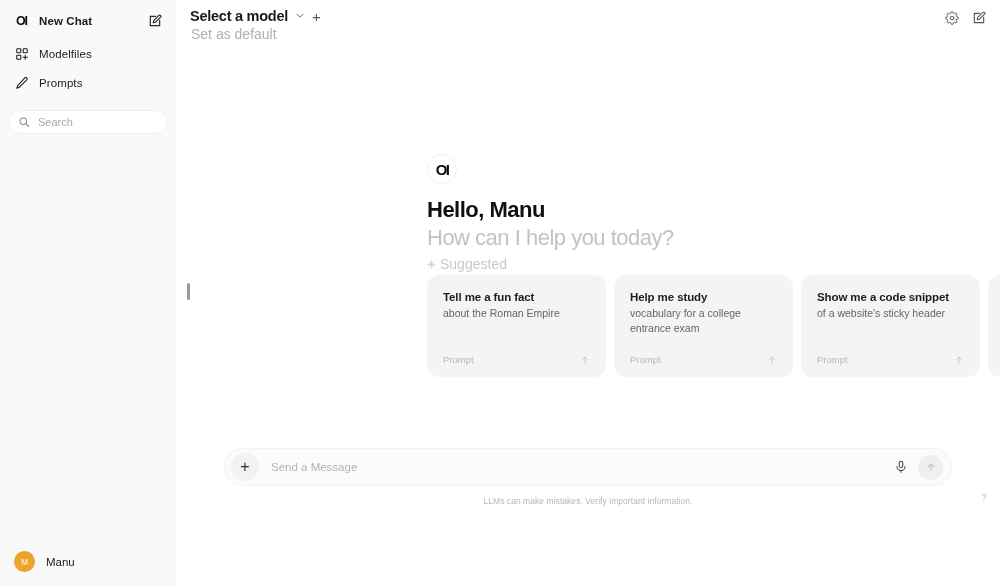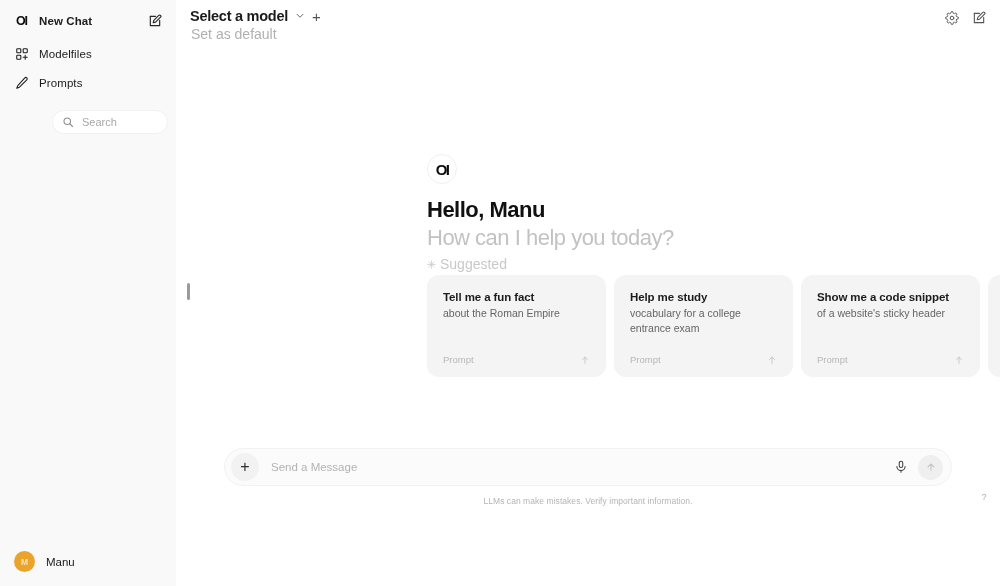--- a/index.html
+++ b/index.html
@@ -30,21 +30,21 @@
   .nav-label { font-size:11.5px; color:#1b1b1b; font-weight:500; letter-spacing:.1px; white-space:nowrap; }
   .nav-item.top { margin-bottom:7px; }
   .nav-item.top .nav-label { font-weight:600; }
   .logo-text {
     font-size:12.5px; font-weight:800; letter-spacing:-1.2px;
     color:#0e0e0e; line-height:1;
   }
   .edit-sq { margin-left:auto; width:14px; height:14px; color:#2a2a2a; display:flex; align-items:center; justify-content:center; }
   .rows { margin-top:4px; display:flex; flex-direction:column; gap:3px; }
 
-  .search-wrap { padding:6px 8px 0 8px; margin-top:8px;margin-left:44px; }
+  .search-wrap { padding:6px 8px 0 8px; margin-top:8px; }
   .search-box {
     display:flex; align-items:center; gap:8px;
     height:24px; padding:0 9px;
     background:#ffffff; border-radius:999px;
     border:1px solid #f1f1f1;
   }
   .search-box .ic { width:12px; height:12px; color:#8e8e8e; display:flex; }
   .search-input {
     border:none; outline:none; background:transparent;
     font-family:"Liberation Sans", sans-serif;

